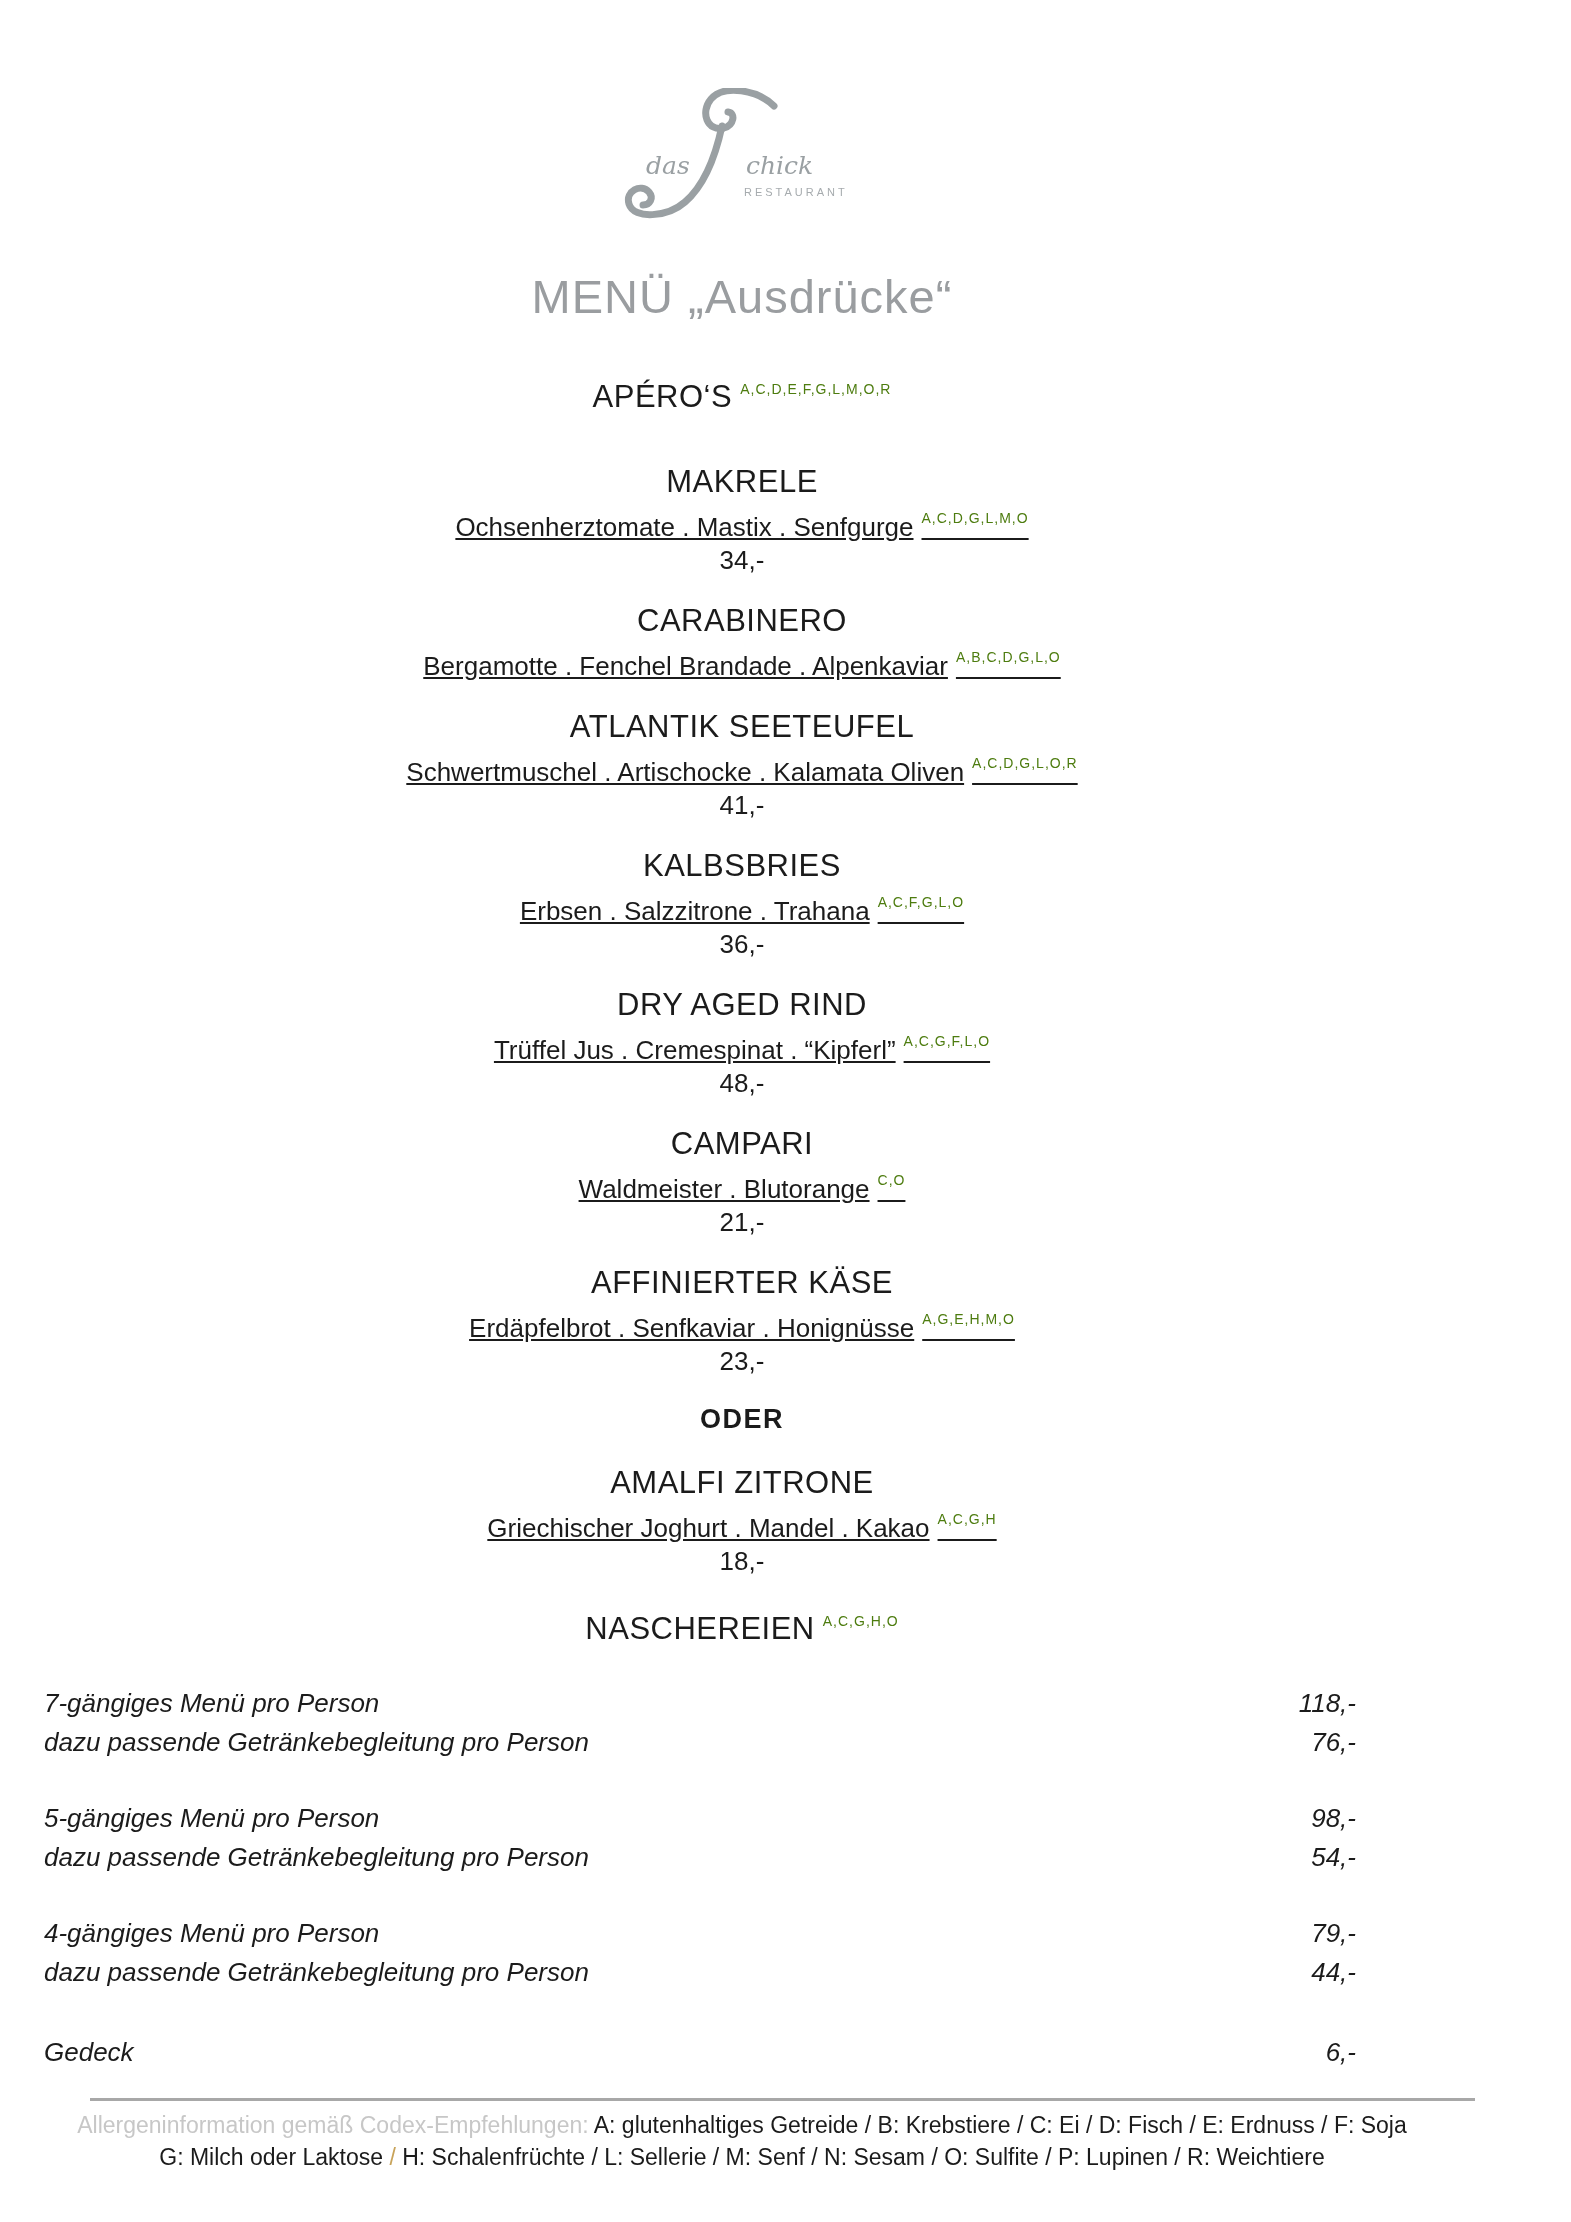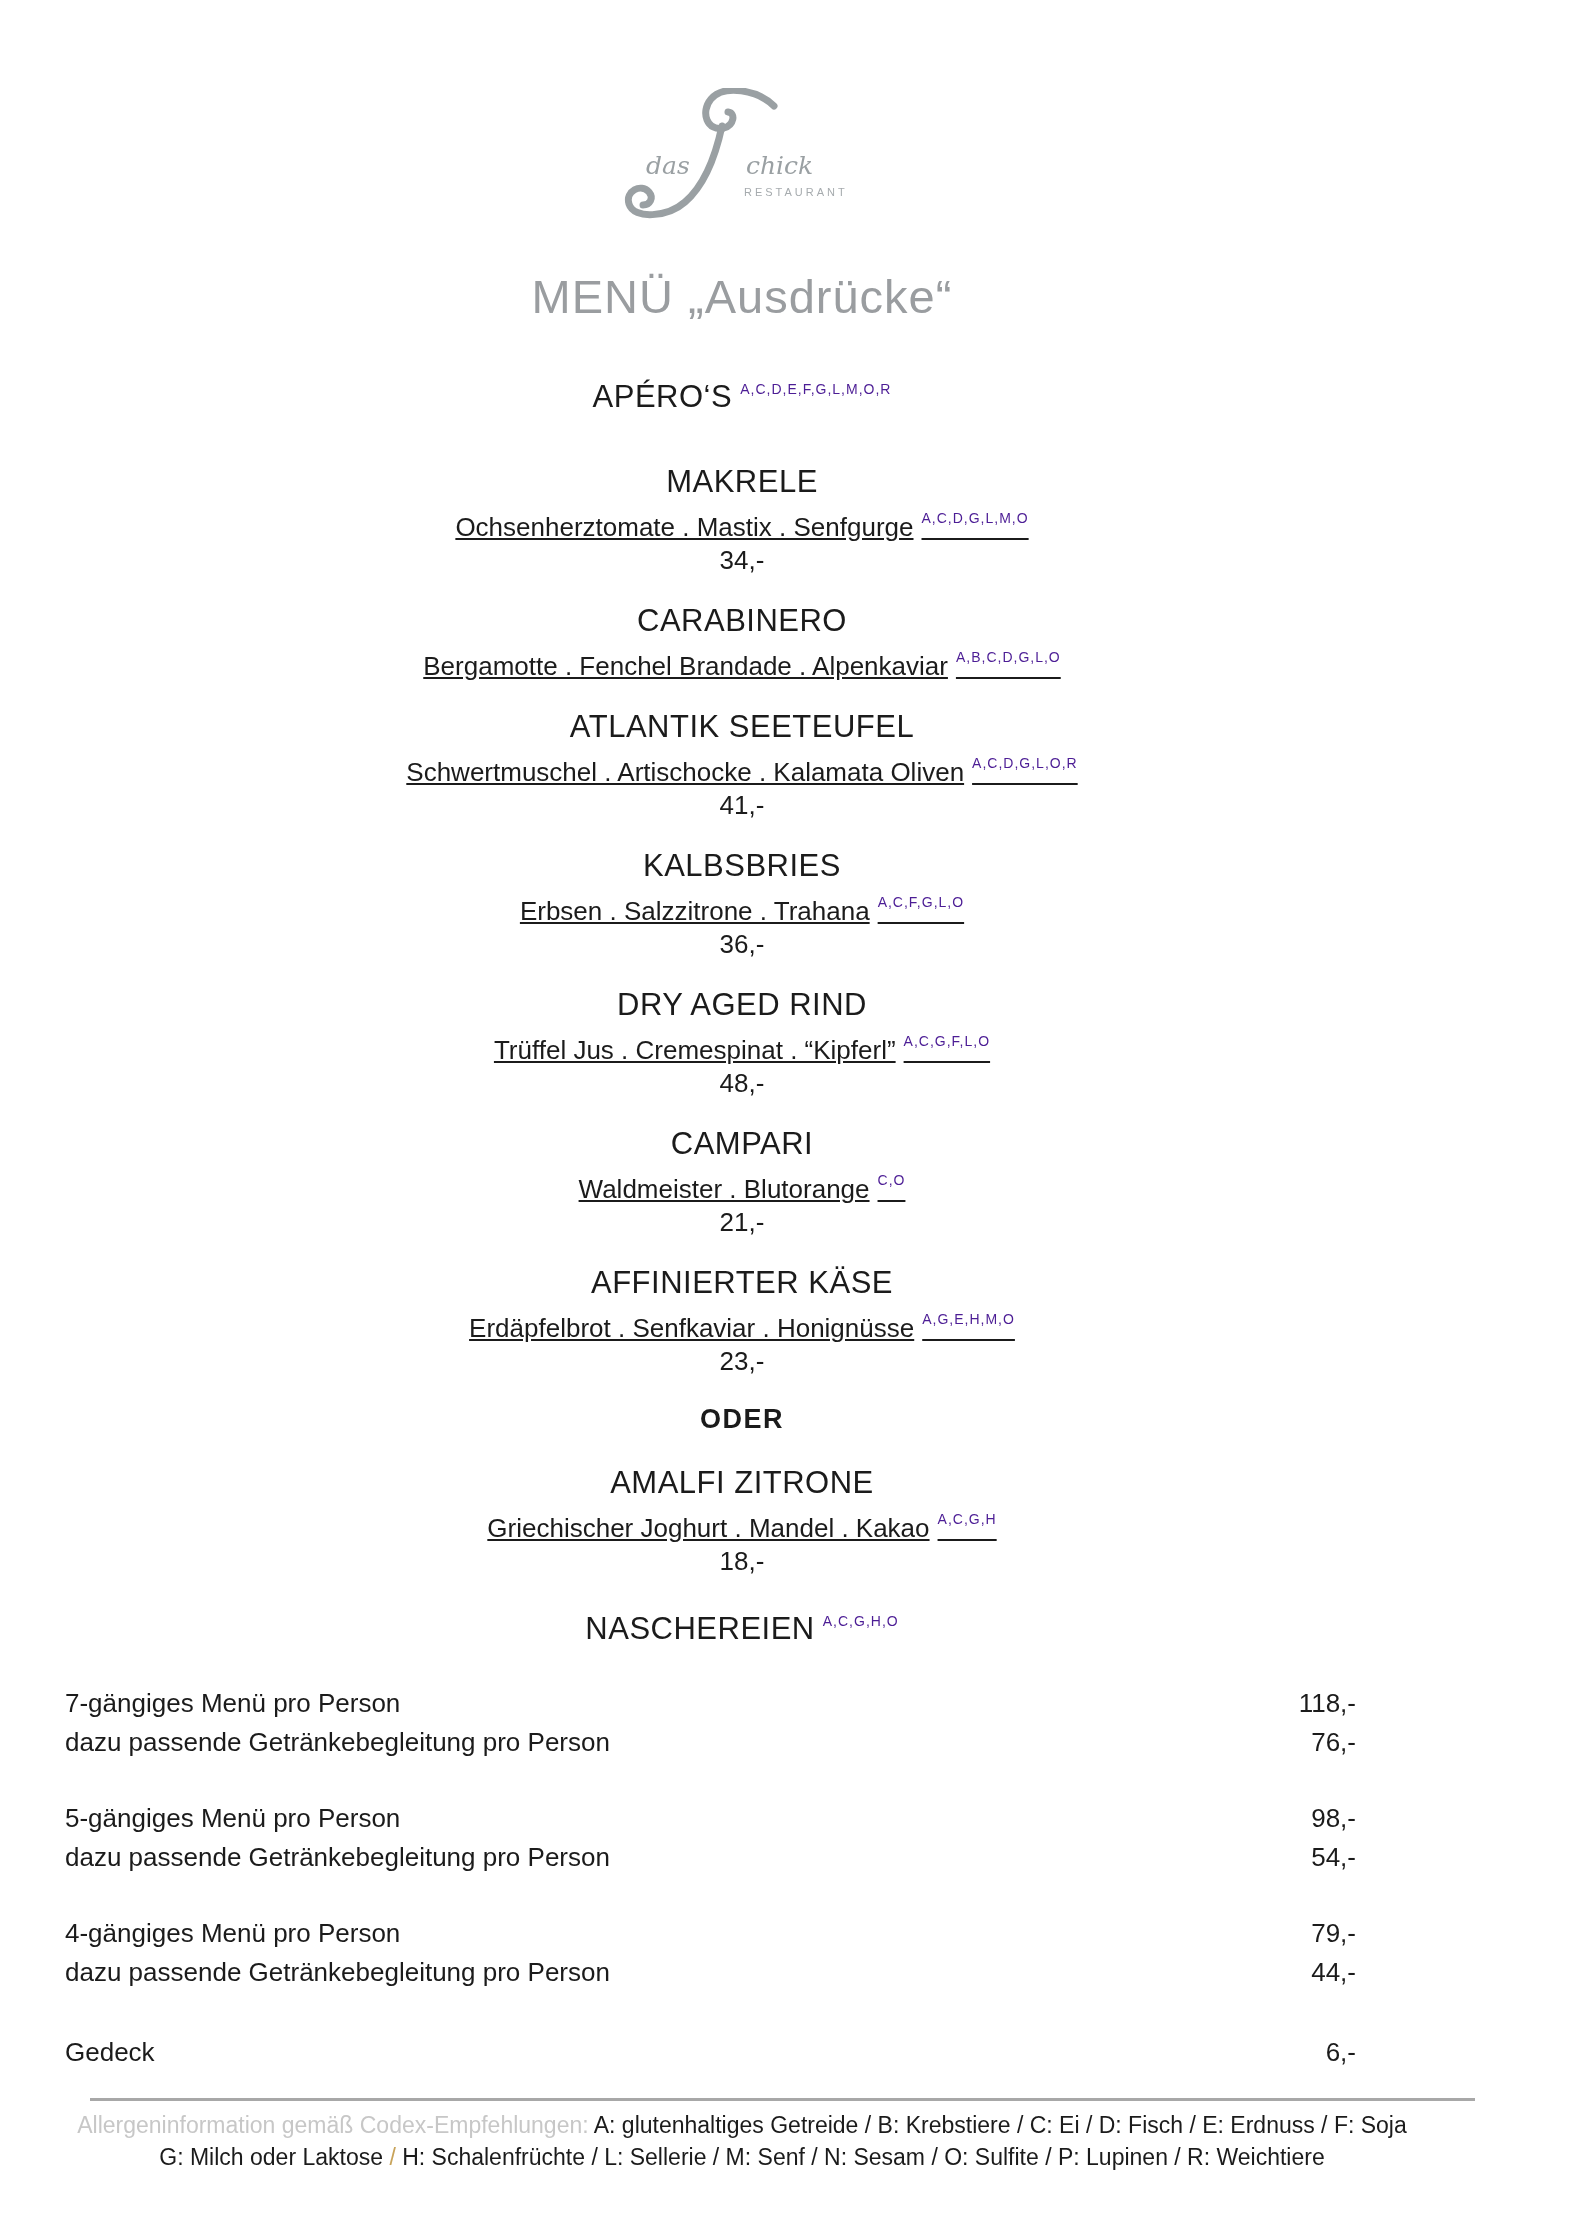--- a/index.html
+++ b/index.html
@@ -23,33 +23,33 @@
     margin:50px 0 0; text-align:center;
     font-size:47px; line-height:54px; font-weight:normal;
     color:#9a9da0; letter-spacing:1px;
   }
 
   
   .menu-col { text-align:center; }
   .section-heading { margin-top:46px; font-size:31px; line-height:38px; letter-spacing:0.5px; }
   .allergens {
     font-size:14px; letter-spacing:1px; margin-left:8px;
-    vertical-align:13px; color:#4c1d95;
+    vertical-align:13px; color:#4d7c0f;
   }
   .course { margin-bottom:24px; }
   .course.first { margin-top:46px; }
   .course.after-oder { margin-top:27px; }
   .course-name  { font-size:31px; line-height:40px; letter-spacing:0.5px; }
   .course-desc  { font-size:26px; line-height:33px;text-decoration:underline; }
   .course-price { font-size:26px; line-height:33px; }
   .oder { margin:8px 0; font-size:27px; line-height:34px; font-weight:bold; letter-spacing:1.5px; }
   .section-heading.naschereien { margin-top:20px; }
 
   
-  .price-list { margin-top:36px; padding-left:65px; padding-right:128px; font-size:26px; }
+  .price-list { margin-top:36px; padding-left:44px; padding-right:128px; font-size:26px;font-style:italic; }
   .price-row { display:flex; justify-content:space-between; line-height:39px; }
   .price-row.group-gap  { margin-top:37px; }
   .price-row.gedeck-gap { margin-top:41px; }
 
   
   .rule { margin:26px 0 0 90px; width:1385px; height:3px; background:#a8a8a8; }
   .footer { margin-top:8px; text-align:center; font-size:23px; line-height:32px; color:#1b1b1b; }
   .footer .footer-gray { color:#c7c7c7; }
   .footer .gold-slash  { color:#c8a35a; }
 </style>

